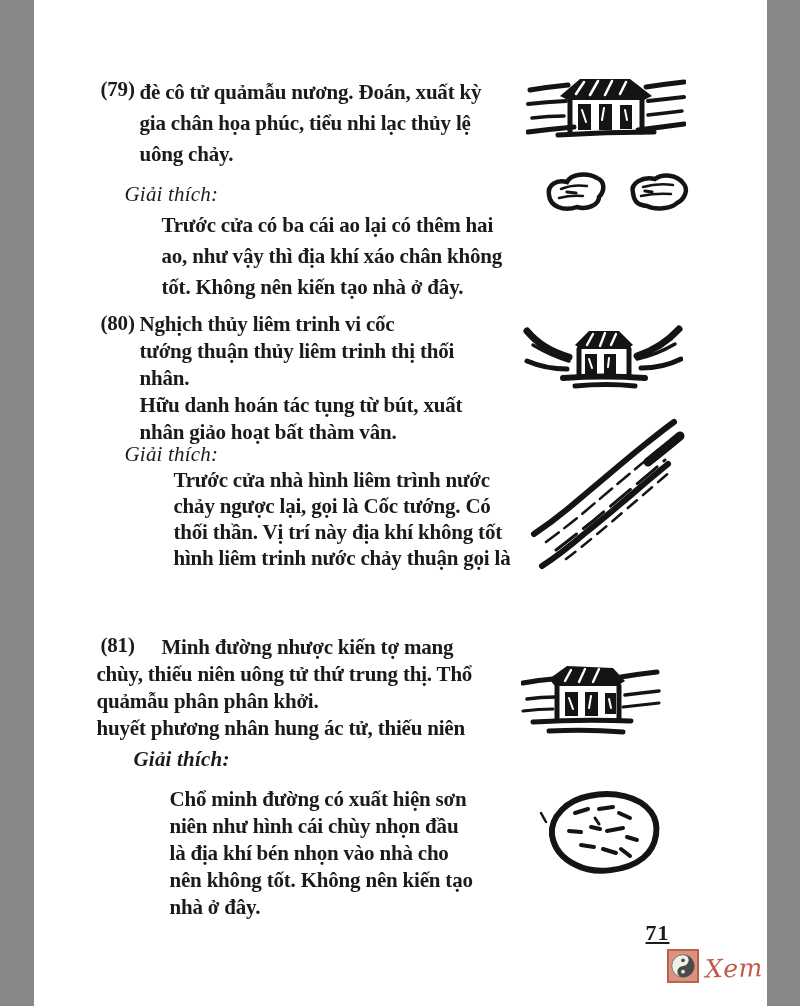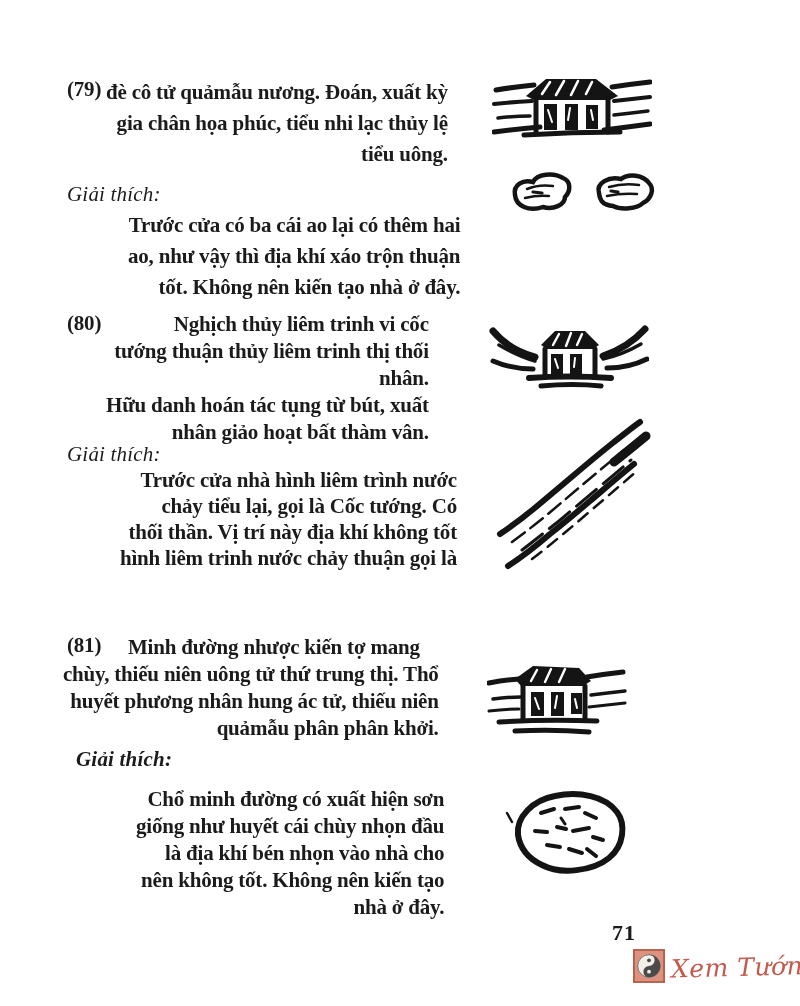--- a/index.html
+++ b/index.html
@@ -1,90 +1,89 @@
 <!DOCTYPE html>
 <html><head>
 <meta charset="utf-8">
 <style>
   html,body{margin:0;padding:0;background:#888;}
   .page{
-    position:relative;width:800px;height:1006px;background:#ffffff;
+    position:relative;width:733px;height:1006px;background:#ffffff;
     font-family:"Liberation Serif", serif;color:#1b1b1b;overflow:hidden;
     margin:0 auto;
-    text-align:right;
   }
   .num{position:absolute;font-weight:bold;font-size:21px;white-space:nowrap;letter-spacing:-0.2px;}
   .verse{position:absolute;}
   .verse .line{white-space:nowrap;font-weight:bold;font-size:21px;letter-spacing:-0.2px;}
-  .glabel{position:absolute;font-style:italic;font-size:21px;white-space:nowrap;letter-spacing:0.2px;}
+  .glabel{position:absolute;font-style:italic;font-size:21px;white-space:nowrap;letter-spacing:0.2px;margin-left:24px;}
   .glabel.bold{font-weight:bold;}
   .expl{position:absolute;}
   .expl .line{white-space:nowrap;font-weight:bold;font-size:21px;letter-spacing:-0.2px;}
-  .pageno{position:absolute;font-weight:bold;font-size:22px;letter-spacing:1px;}
+  .pageno{position:absolute;font-weight:bold;font-size:22px;letter-spacing:1px;text-decoration:underline;}
   .ill{position:absolute;}
   .ill svg{display:block;}
   .watermark{position:absolute;left:633px;top:948px;display:flex;align-items:flex-start;}
   .wm-text{
     font-family:"DejaVu Serif", serif;font-style:italic;font-size:25px;
     white-space:nowrap;transform:rotate(-1.5deg);margin-left:6px;margin-top:4px;
     letter-spacing:0.5px;
   }
 </style>
 </head>
 <body>
 
 <div class="page">
 
   <div>
     <span class="num" style="left:67px;top:77px">(79)</span>
     <div class="verse" style="left:106px;top:77px;line-height:31px">
       <div class="line">đè cô tử quảmẫu nương. Đoán, xuất kỳ</div>
       <div class="line">gia chân họa phúc, tiểu nhi lạc thủy lệ</div>
-      <div class="line">tiểu uông.</div>
+      <div class="line">uông chảy.</div>
     </div>
     <div class="glabel" style="left:67px;top:182px">Giải thích:</div>
     <div class="expl" style="left:128px;top:210px;line-height:31px">
       <div class="line">Trước cửa có ba cái ao lại có thêm hai</div>
-      <div class="line">ao, như vậy thì địa khí xáo trộn thuận</div>
+      <div class="line">ao, như vậy thì địa khí xáo chân không</div>
       <div class="line">tốt. Không nên kiến tạo nhà ở đây.</div>
     </div>
   </div>
 
   <div>
     <span class="num" style="left:67px;top:311px">(80)</span>
     <div class="verse" style="left:106px;top:311px;line-height:27px">
       <div class="line">Nghịch thủy liêm trinh vi cốc</div>
       <div class="line">tướng thuận thủy liêm trinh thị thối</div>
       <div class="line">nhân.</div>
       <div class="line">Hữu danh hoán tác tụng từ bút, xuất</div>
       <div class="line">nhân giảo hoạt bất thàm vân.</div>
     </div>
     <div class="glabel" style="left:67px;top:442px">Giải thích:</div>
-    <div class="expl" style="left:120px;top:467px;line-height:26px">
+    <div class="expl" style="left:140px;top:467px;line-height:26px">
       <div class="line">Trước cửa nhà hình liêm trình nước</div>
-      <div class="line">chảy tiểu lại, gọi là Cốc tướng. Có</div>
+      <div class="line">chảy ngược lại, gọi là Cốc tướng. Có</div>
       <div class="line">thối thần. Vị trí này địa khí không tốt</div>
       <div class="line">hình liêm trinh nước chảy thuận gọi là</div>
     </div>
   </div>
 
   <div>
     <span class="num" style="left:67px;top:633px">(81)</span>
     <div class="verse" style="left:128px;top:633px;line-height:28px">
       <div class="line">Minh đường nhược kiến tợ mang</div>
     </div>
     <div class="verse" style="left:63px;top:661px;line-height:27px">
       <div class="line">chùy, thiếu niên uông tử thứ trung thị. Thổ</div>
+      <div class="line">quảmẫu phân phân khởi.</div>
       <div class="line">huyết phương nhân hung ác tử, thiếu niên</div>
-      <div class="line">quảmẫu phân phân khởi.</div>
     </div>
     <div class="glabel bold" style="left:76px;top:747px">Giải thích:</div>
     <div class="expl" style="left:136px;top:786px;line-height:27px">
       <div class="line">Chổ minh đường có xuất hiện sơn</div>
-      <div class="line">giống như huyết cái chùy nhọn đầu</div>
+      <div class="line">niên như hình cái chùy nhọn đầu</div>
       <div class="line">là địa khí bén nhọn vào nhà cho</div>
       <div class="line">nên không tốt. Không nên kiến tạo</div>
       <div class="line">nhà ở đây.</div>
     </div>
   </div>
 
   <div class="ill" style="left:492px;top:74px">
     <svg width="160" height="72" viewBox="0 0 160 72" fill="none" stroke="#141414" stroke-linecap="round">
 
       <path d="M4 16 Q22 13 42 11" stroke-width="5"></path>

